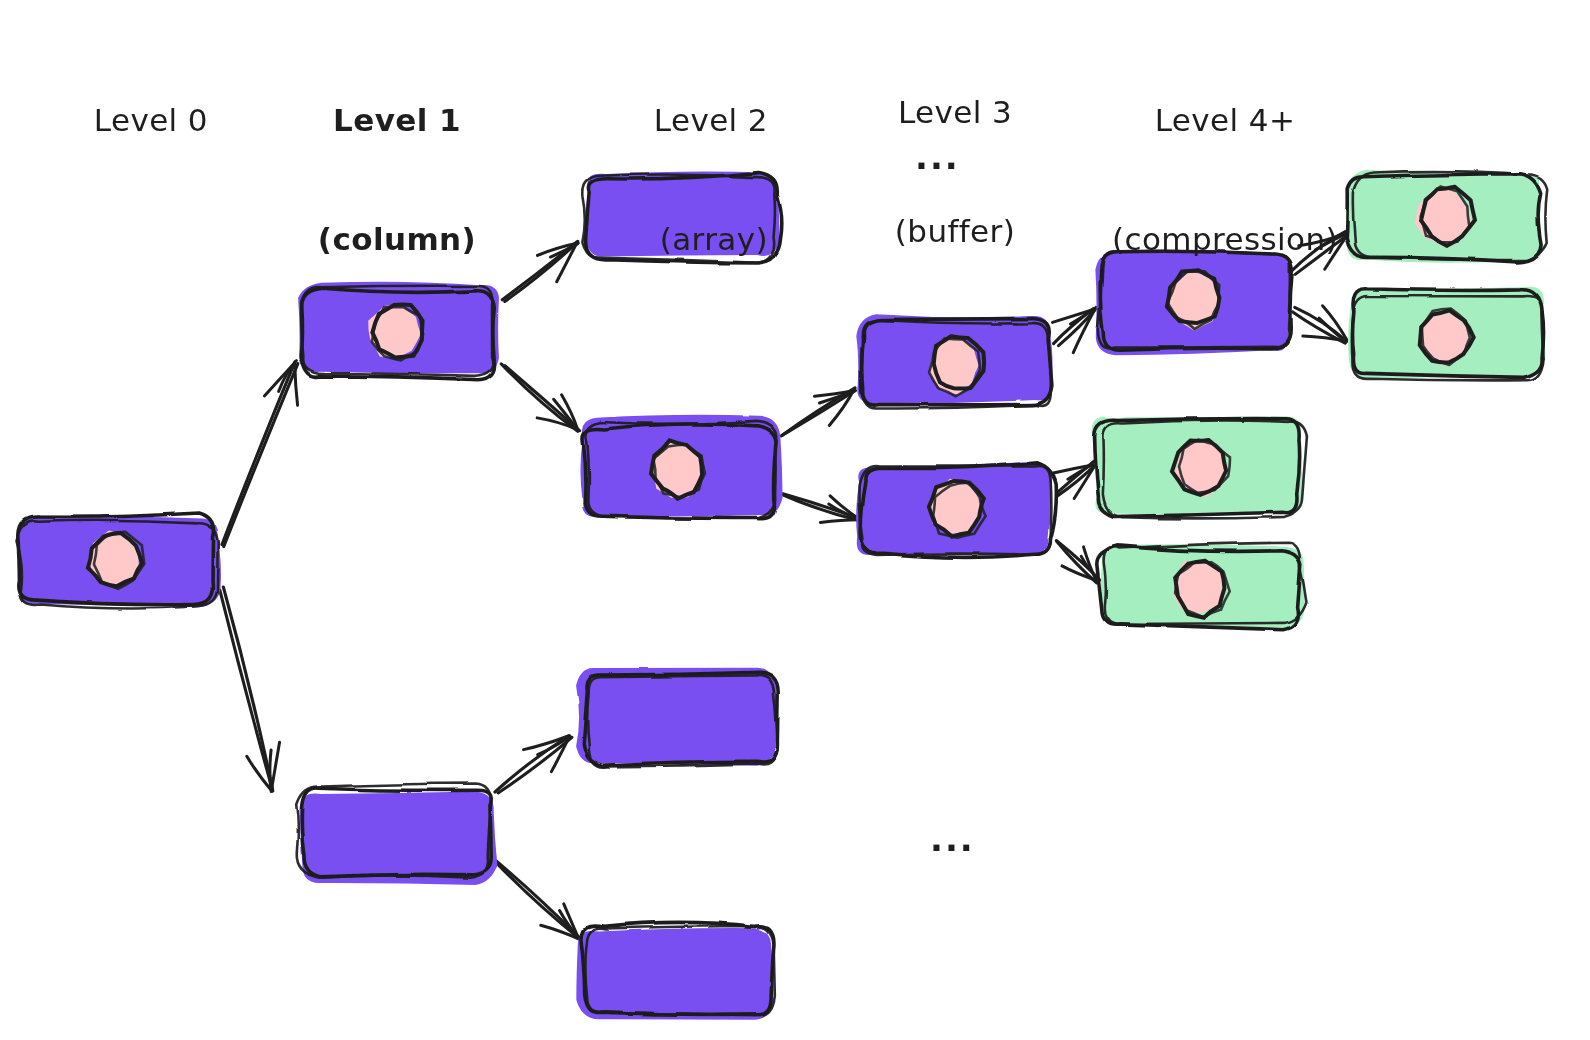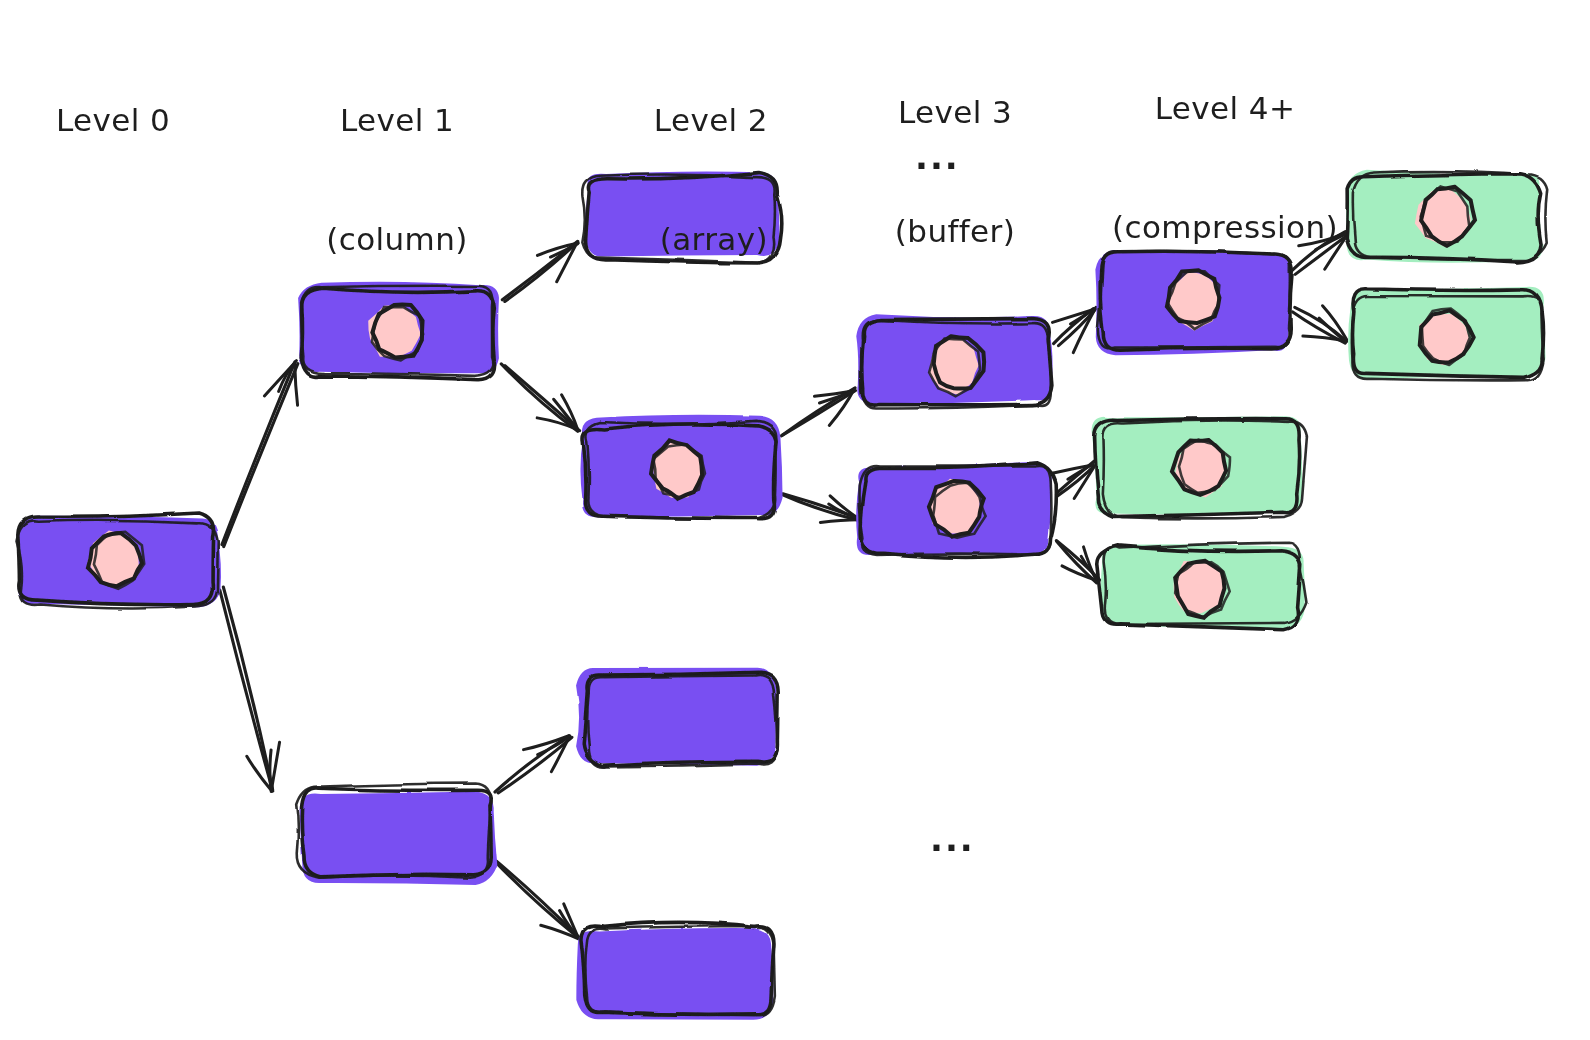--- a/index.html
+++ b/index.html
@@ -253,36 +253,36 @@
           <path d="M 1368.8080040862822 289.6808435943354 Q 1450.1724146079143 288.86174030656076 1526.1778974003055 286.9194300188308 Q 1547.1567773302816 285.1417562966895 1543.2775678100425 307.0022549056458 Q 1545.0689082955796 331.2122974422351 1545.4731132460167 357.6399455110728 Q 1543.1722651781383 375.48987090982956 1526.895959265016 377.18978667733717 Q 1445.1633184599518 376.32561930978 1367.4875003739667 378.8185670430858 Q 1351.7005271966107 380.0627522529395 1349.0108882826803 360.3776147418551 Q 1346.7161932211445 333.699597660545 1350.5115405966117 307.3958642507884 Q 1353.048584884521 287.0402588858457 1368.8080040862822 289.6808435943354" fill="#a4eec0" stroke="none" filter="url(#rough-wobble-soft)"></path>
           <path d="M 1367.2164884454648 288.76452636772973 Q 1449.2770970508816 291.55508293001685 1521.0493574282384 289.8288060913928 Q 1540.7001272706782 288.0989796163975 1542.1089842592874 311.530101349731 Q 1545.0192595684525 331.55432705970213 1542.0294763122822 358.75217547656604 Q 1543.4359871547838 372.18753452328383 1523.511728051543 377.4203494575901 Q 1444.1571157953504 375.90493860826126 1366.3407388227715 373.36963323288114 Q 1351.5591018828375 375.243197204379 1353.6871099037523 353.9117759229204 Q 1351.2880288070944 335.558792546186 1353.8599349661079 312.0502385169501 Q 1349.7549714589281 287.8182561517778 1367.2164884454648 288.76452636772973" fill="none" stroke="#1e1e1e" stroke-width="3.6" stroke-linecap="round" stroke-linejoin="round" opacity="1" filter="url(#rough-wobble)"></path>
           <path d="M 1369.3306292580116 296.00045929346254 Q 1446.0663515135955 296.41756852703054 1523.9364047099539 296.3542022745843 Q 1544.820935112527 293.5773177651583 1541.4342333840366 313.2604965245633 Q 1541.9729154623267 341.12927990496587 1543.703900438316 359.16592407485746 Q 1541.1052138016116 379.9202805557848 1527.572847480221 380.2453542272771 Q 1450.4171565597956 380.94143733721296 1368.698238615551 378.77478652334526 Q 1351.0253891036032 379.9813820877957 1352.5604605249875 359.654044869381 Q 1350.8286056692752 340.39634280707514 1353.480284565352 313.640981964041 Q 1355.4608467167527 295.56383982075556 1369.3306292580116 296.00045929346254" fill="none" stroke="#1e1e1e" stroke-width="2.6" stroke-linecap="round" stroke-linejoin="round" opacity="0.92" filter="url(#rough-wobble)"></path>
           <path d="M 1470.5482200382207 343.93159596490995 Q 1464.0154948775162 350.1343737968587 1459.8140002498094 358.8478477299546 Q 1451.7366758372887 362.3560221376199 1443.2830700978627 365.14504924301946 Q 1436.3509634297022 362.4483470746389 1427.2734704449401 359.40558110025995 Q 1423.28547864134 351.40427222218926 1419.549451596473 343.47441662815845 Q 1419.3146580800797 334.3826440955207 1419.4224421154306 324.5953692801594 Q 1427.413523701031 320.24458308799626 1434.780276099644 314.21171013999395 Q 1444.1929290007192 314.1556432268114 1452.1247951948772 313.7198699294898 Q 1458.1423089710115 318.9069054866707 1464.9697464905137 325.5079236253917 Q 1469.0073478869547 335.95424752063525 1470.5482200382207 343.93159596490995 Z" fill="#ffc9c9" stroke="none"></path>
           <path d="M 1473.6808537071145 337.30412967309053 Q 1469.7465635339129 345.797191872311 1463.2858750809487 353.9670090215541 Q 1456.7896651480128 359.0973110348039 1448.9775839744516 362.25572145189864 Q 1440.9528779938696 362.83895684581273 1431.935608573106 360.70100712515637 Q 1425.214257109545 353.8350243225002 1419.7343799876044 345.22438075875556 Q 1420.5313660240377 336.1577289244013 1421.2492621314568 326.97756714758924 Q 1427.7190649602724 320.4574137705127 1432.5247482572852 314.58443007779744 Q 1442.0598752581452 313.03191086506854 1449.4957432616677 310.43151586472027 Q 1455.7295149172269 314.9537072823865 1463.836102467435 320.37559202134963 Q 1469.9323918057432 327.7618284968298 1473.6808537071145 337.30412967309053 Z" fill="none" stroke="#1e1e1e" stroke-width="4" stroke-linecap="round" opacity="1"></path>
           <path d="M 1469.8490287291881 337.633778062726 Q 1466.1188053991339 345.2676475281614 1464.0451919137088 354.45422108885634 Q 1455.4511395560978 359.8843391949992 1449.1909371767167 364.8735673689078 Q 1440.3226246301451 362.5518115148402 1433.1321408718084 358.32361532902934 Q 1427.0020977950164 352.03736243311283 1423.1289014319914 345.9000547006424 Q 1422.1580902731018 335.02480474856975 1421.8811935266833 326.9192016318101 Q 1426.240848613794 319.84811508981255 1432.649984374226 310.90555981089847 Q 1441.0175474458808 308.76986852149446 1450.8572910741682 308.5531929491866 Q 1458.4829526980118 313.95178642743286 1465.7715174862121 320.58845764085265 Q 1467.7794372890933 330.4828909052956 1469.8490287291881 337.633778062726 Z" fill="none" stroke="#1e1e1e" stroke-width="2.6" stroke-linecap="round" opacity="0.85"></path>
         </g>
       </g>
   </svg>
 
-  <div class="col-header" style="left:18px; top:22px; width:190px;">
+  <div class="col-header" style="left:18px; top:22px; width:190px;text-align:right;">
     <div>Level 0</div>
   </div>
-  <div class="col-header" style="left:297px; top:22px; width:200px;">
+  <div class="col-header" style="left:297px; top:22px; width:200px;font-weight:bold;">
     <div>Level 1</div>
     <div>(column)</div>
   </div>
   <div class="col-header" style="left:578px; top:22px; width:190px;text-align:right;">
     <div>Level 2</div>
     <div>(array)</div>
   </div>
   <div class="col-header" style="left:860px; top:14px; width:190px;">
     <div>Level 3</div>
     <div>(buffer)</div>
   </div>
-  <div class="col-header" style="left:1080px; top:10px; width:290px;">
+  <div class="col-header" style="left:1080px; top:22px; width:290px;">
     <div>Level 4+</div>
     <div>(compression)</div>
   </div>
 
   <div class="ellipsis-mark" style="left:915px; top:140px;">...</div>
   <div class="ellipsis-mark" style="left:930px; top:822px;">...</div>
 
 </div>
 
 </body></html>

